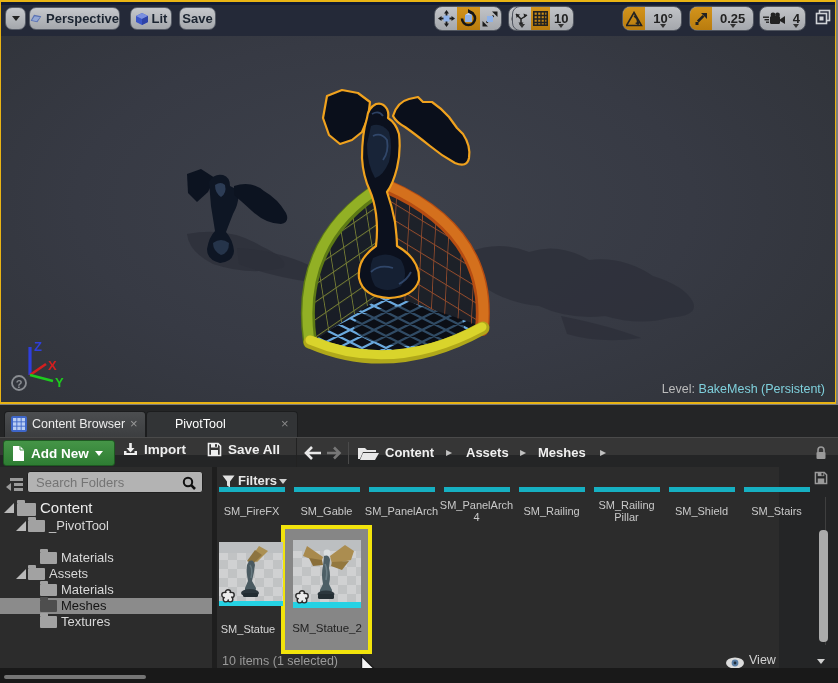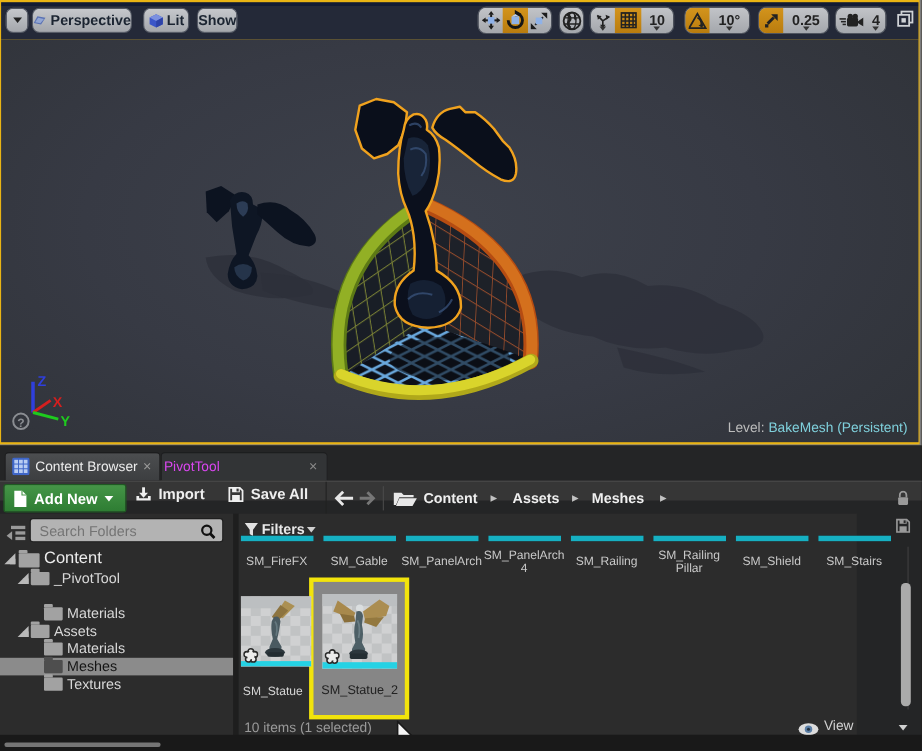--- a/index.html
+++ b/index.html
@@ -122,21 +122,21 @@
    <svg width="18" height="13" viewBox="0 0 18 13" style="margin-right:4px;">
         <polygon points="1,10 6,1 17,3 11,12" fill="#5a72b4"></polygon>
         <polygon points="3,9 7,3 15,4.5 10,10.5" fill="#93a7d4"></polygon>
       </svg>Perspective</div>
  <div class="btn" style="left:130px;width:42px;">
    <svg width="14" height="14" viewBox="0 0 14 14" style="margin-right:3px;">
         <polygon points="7,1 13,4 13,10 7,13 1,10 1,4" fill="#3b56c8"></polygon>
         <polygon points="7,1 13,4 7,7 1,4" fill="#7b90e0"></polygon>
         <polygon points="7,7 13,4 13,10 7,13" fill="#2e43a8"></polygon>
       </svg>Lit</div>
- <div class="btn" style="left:179px;width:37px;">Show</div>
+ <div class="btn" style="left:179px;width:37px;">Save</div>
 
  <div class="grp" style="left:434px;width:68px;">
   <div class="cell" style="width:23px;">
         <svg width="17" height="17" viewBox="0 0 17 17">
           <g fill="#1c1c1c">
             <polygon points="8.5,0 11,3.5 6,3.5"></polygon>
             <polygon points="8.5,17 11,13.5 6,13.5"></polygon>
             <polygon points="0,8.5 3.5,6 3.5,11"></polygon>
             <polygon points="17,8.5 13.5,6 13.5,11"></polygon>
             <rect x="7.6" y="3" width="1.8" height="11"></rect>
@@ -168,21 +168,21 @@
       <div class="cell" style="width:23px;">
         <svg width="18" height="18" viewBox="0 0 18 18">
           <circle cx="9" cy="9" r="7.6" fill="none" stroke="#222" stroke-width="1.7"></circle>
           <path d="M2,6.2 H16 M2,11.8 H16" stroke="#222" stroke-width="1.2" fill="none"></path>
           <ellipse cx="9" cy="9" rx="3.6" ry="7.6" fill="none" stroke="#222" stroke-width="1.2"></ellipse>
           <path d="M5,3.2 Q9,6.5 6.5,9 Q4,12 7.5,15.5" stroke="#222" stroke-width="2.4" fill="none"></path>
           <path d="M12,3.5 Q11,6 12.5,8" stroke="#222" stroke-width="2" fill="none"></path>
         </svg>
       </div>
     </div>
- <div class="grp" style="left:536px;width:77px;">
+ <div class="grp" style="left:512px;width:62px;">
   <div class="cell" style="width:23px;">
         <svg width="17" height="16" viewBox="0 0 17 16">
           <g stroke="#222" stroke-width="1.5" fill="none">
             <path d="M8,8 L3,3 M8,8 L14,4 M8,8 L8,14"></path>
           </g>
           <g fill="#222">
             <polygon points="3,3 7,3.5 3.5,7"></polygon>
             <polygon points="14,4 10.5,2.5 11.5,7"></polygon>
             <polygon points="8,15 5.5,11.5 10.5,11.5"></polygon>
           </g>
@@ -252,21 +252,21 @@
           <rect x="10.6" y="6.3" width="3.4" height="3.4"></rect>
           <rect x="2" y="10.6" width="3.4" height="3.4"></rect>
           <rect x="6.3" y="10.6" width="3.4" height="3.4"></rect>
           <rect x="10.6" y="10.6" width="3.4" height="3.4"></rect>
         </g>
       </svg>
   <span class="abs" style="left:27px;top:5px;color:#ececec;font-size:12.5px;">Content Browser</span>
   <span class="abs" style="left:125px;top:4px;color:#9a9a9a;font-size:13px;">×</span>
     </div>
  <div id="tabin">
-      <span class="abs" style="left:2px;top:5px;color:#d946ef;font-size:12.5px;">PivotTool</span>
+      <span class="abs" style="left:28px;top:5px;color:#ffffff;font-size:12.5px;">PivotTool</span>
   <span class="abs" style="left:134px;top:4px;color:#8a8a8a;font-size:13px;">×</span>
     </div>
  <div id="cbbar">
   <div class="abs" style="left:3px;top:2px;width:112px;height:26px;border-radius:3px;background:linear-gradient(#459547,#2e7d33);border:1px solid #1e5a22;display:flex;align-items:center;color:#fff;font-weight:bold;font-size:13.5px;">
     <svg style="margin-left:8px;" width="13" height="15" viewBox="0 0 13 15">
           <path d="M1,0 H8 L12,4 V15 H1 Z" fill="#fff"></path>
           <path d="M8,0 L8,4 L12,4" fill="none" stroke="#459547" stroke-width="1"></path>
         </svg>
     <span style="margin-left:6px;">Add New</span>
     <span style="margin-left:6px;width:0;height:0;border-left:4px solid transparent;border-right:4px solid transparent;border-top:5px solid #fff;"></span>

